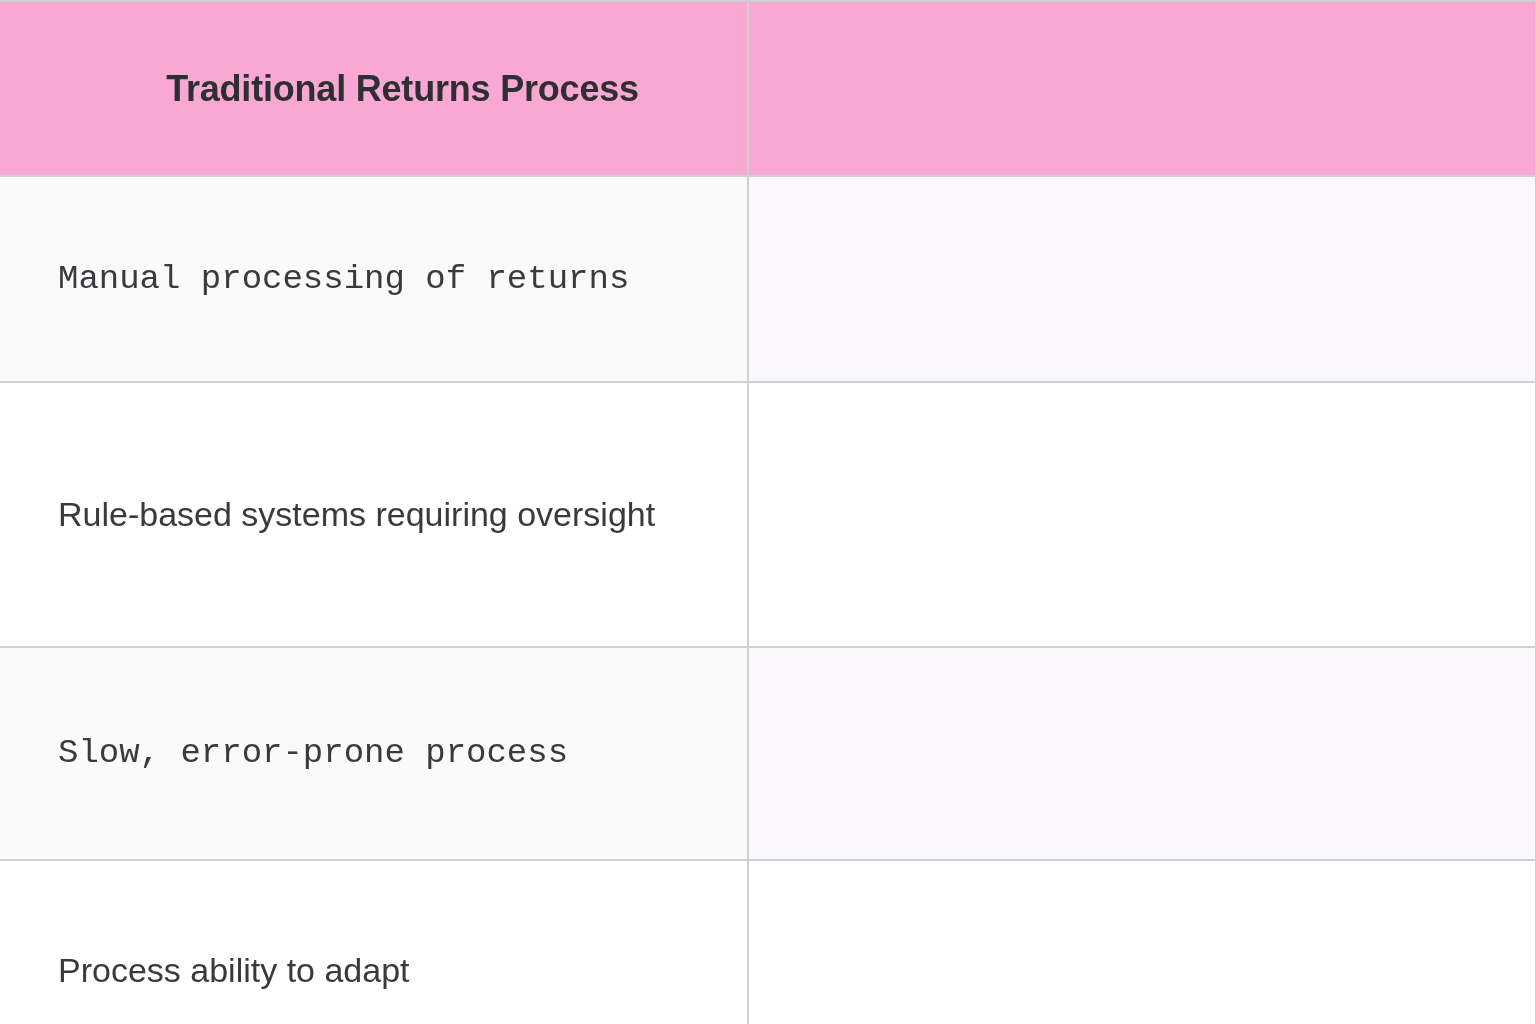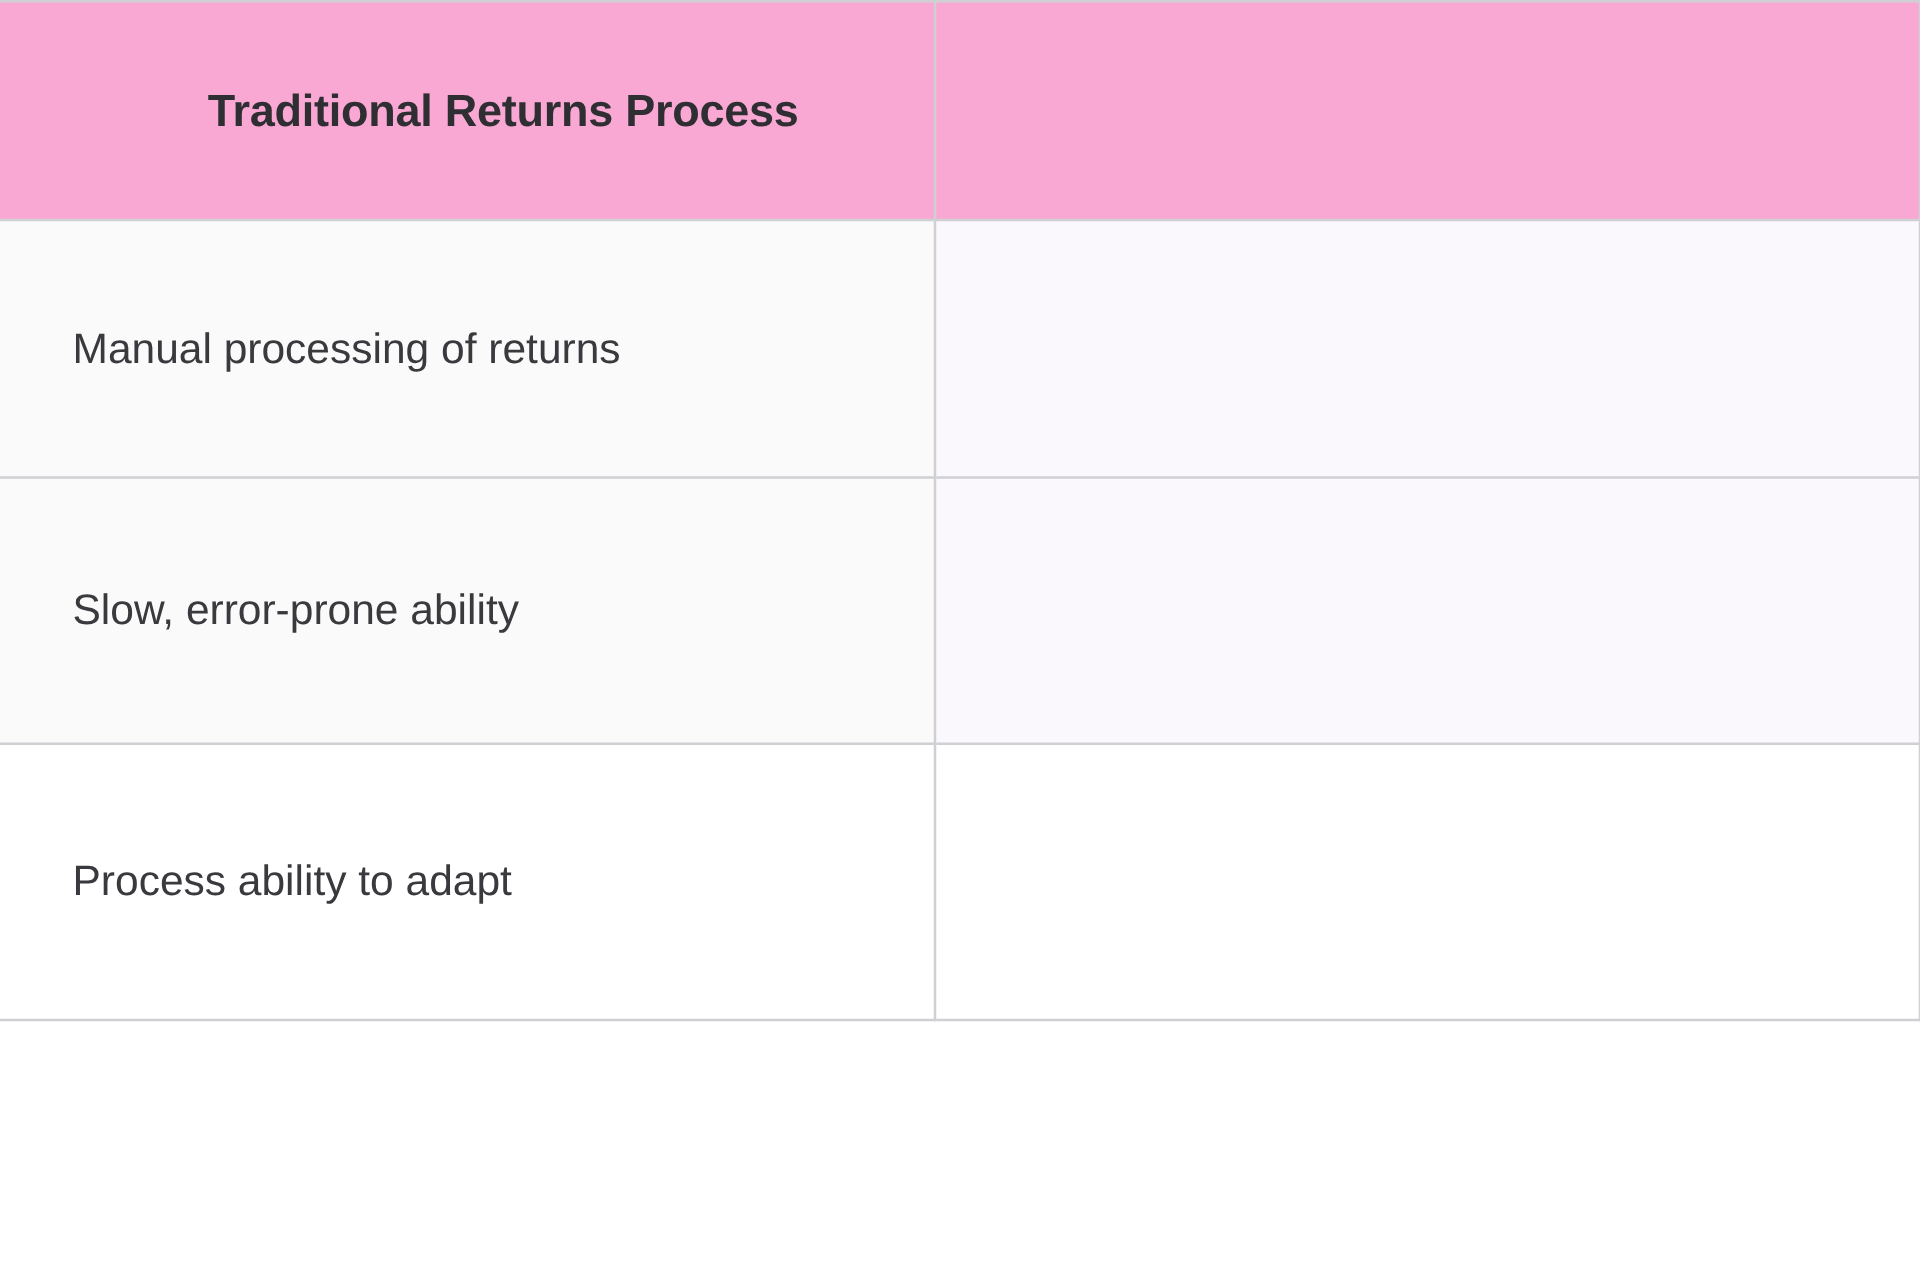--- a/index.html
+++ b/index.html
@@ -53,21 +53,21 @@
 
   .body-cell {
     vertical-align: middle;
     padding: 0 40px 0 58px;
     border-bottom: 2px solid #cfcfd4;
     background: #ffffff;
   }
   .body-cell.left  { border-right: 2px solid #cfcfd4; }
   .body-cell.right { border-right: 2px solid #cfcfd4; padding-left: 833px; padding-right: 40px; }
 
-  .body-row.striped .body-cell.left  { background: #fafafa; }
+  .body-row.striped .body-cell.left  { background: #fafafa; font-family: Liberation Mono, monospace; }
   .body-row.striped .body-cell.right { background: #fbf8fd; }
 
   .cell-text {
     font-size: 34px;
     font-weight: normal;
     color: #3a3a3e;
     line-height: 1.55;
     max-width: 640px;
     display: block;
   }
@@ -96,24 +96,32 @@
   <tbody>
     <tr class="body-row striped">
       <td class="body-cell left">
         <span class="cell-text">Manual processing of returns</span>
       </td>
       <td class="body-cell right">
         <span class="cell-text">Automated return initiation</span>
       </td>
     </tr>
 
+    <tr class="body-row">
+      <td class="body-cell left">
+        <span class="cell-text">Rule-based systems requiring oversight</span>
+      </td>
+      <td class="body-cell right">
+        <span class="cell-text">Pattern recognition and fraud detection</span>
+      </td>
+    </tr>
 
     <tr class="body-row striped">
       <td class="body-cell left">
-        <span class="cell-text">Slow, error-prone ability</span>
+        <span class="cell-text">Slow, error-prone process</span>
       </td>
       <td class="body-cell right">
         <span class="cell-text">Rapid processing and communication</span>
       </td>
     </tr>
 
     <tr class="body-row last">
       <td class="body-cell left">
         <span class="cell-text">Process ability to adapt</span>
       </td>

